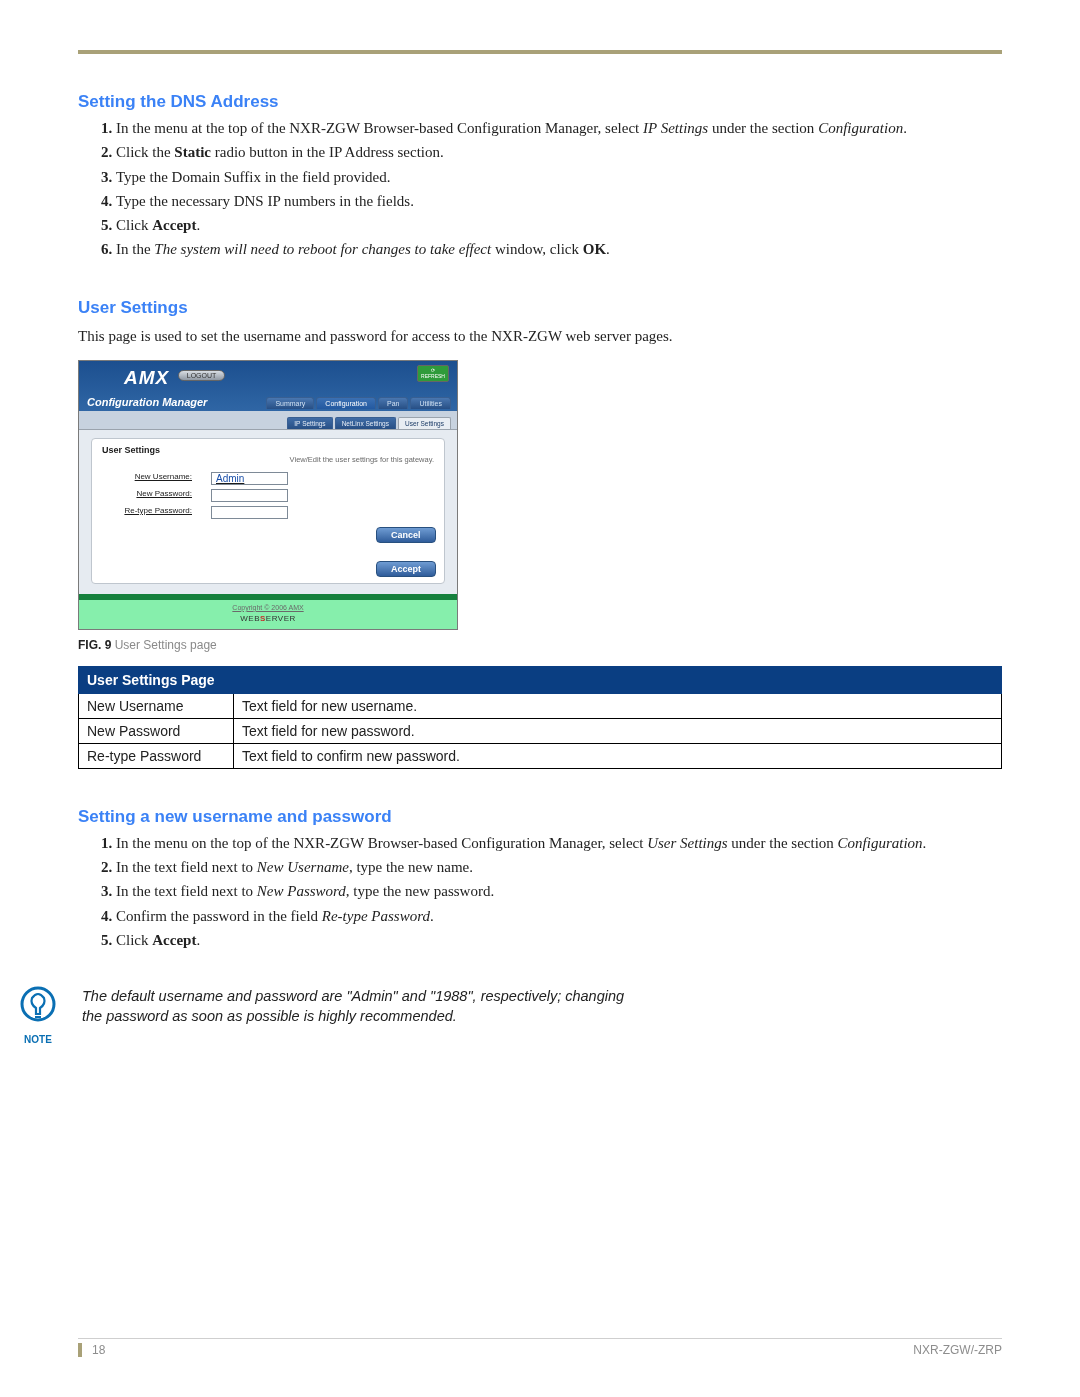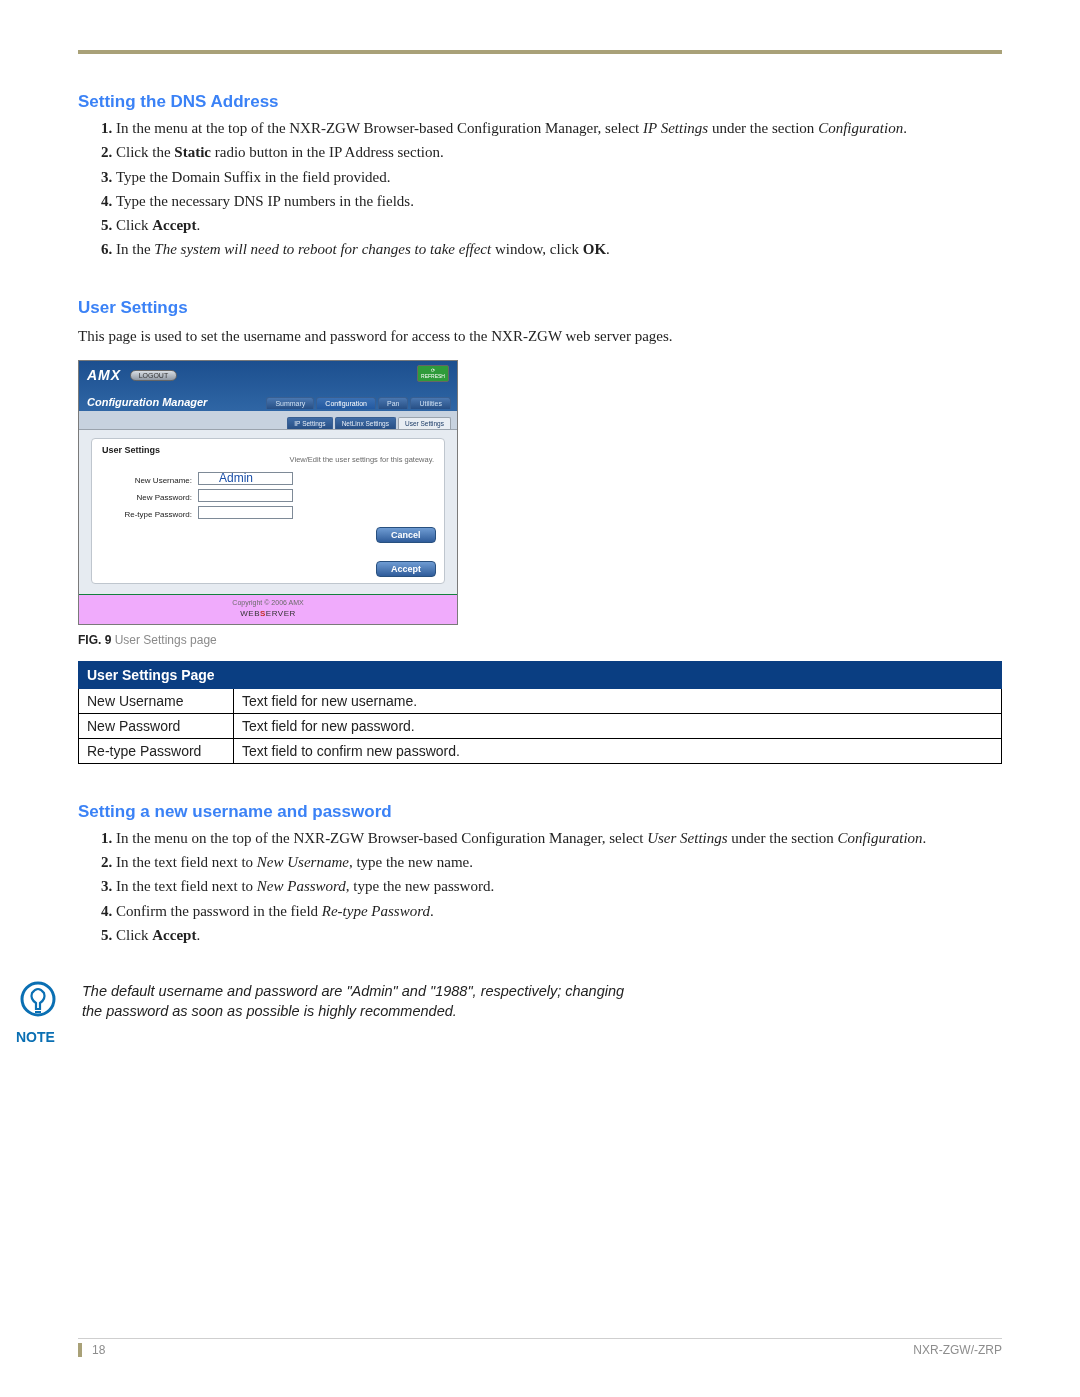--- a/index.html
+++ b/index.html
@@ -64,23 +64,24 @@
   .shot-top {
     background: linear-gradient(#1c4f8f, #2f66a5);
     color: #fff;
     padding: 6px 8px 0 8px;
     position: relative;
     height: 50px;
     box-sizing: border-box;
   }
   .amx-logo {
     font-weight: bold;
-    font-size: 14px;
+    font-size: 19px;
     letter-spacing: 1px;
     font-style: italic;
+    margin-left: 37px;
   }
   .logout-btn {
     display: inline-block;
     vertical-align: top;
     margin: 3px 0 0 6px;
     background: linear-gradient(#d8dde3, #9099a4);
     color: #333;
     border: 1px solid #666;
     border-radius: 10px;
     font-size: 7px;
@@ -163,36 +164,37 @@
     border: 1px solid #bfc6ce;
     border-radius: 4px;
     padding: 6px 10px 28px 10px;
     min-height: 110px;
     position: relative;
   }
   .panel-title { font-weight: bold; font-size: 9px; }
   .panel-sub { color: #6a6a6a; font-size: 7.5px; margin-bottom: 8px; text-align: right; }
   .frow {
     display: flex;
-    align-items: flex-end;
-    gap: 6px;
+    align-items: flex-start;
+    gap: 19px;
     margin: 4px 0;
+    text-decoration: underline;
   }
   .flabel {
     width: 90px;
     text-align: right;
     font-size: 8px;
   }
   .finput {
     border: 1px solid #7e8a97;
     background: #fff;
-    width: 95px;
+    width: 77px;
     height: 13px;
-    font-size: 12px;
-    padding: 0 20px;
+    font-size: 10px;
+    padding: 0 4px;
     color: #1a4fa8;
     box-sizing: border-box;
   }
   .panel-btns {
     position: absolute;
     right: 8px;
     bottom: 6px;
     display: flex;
     gap: 18px;
     flex-direction: column;
@@ -200,26 +202,27 @@
   .pbtn {
     background: linear-gradient(#6f9cd3, #2f5c9a);
     color: #fff;
     font-size: 9px;
     font-weight: bold;
     padding: 2px 14px;
     border: 1px solid #28507f;
     border-radius: 4px;
   }
   .shot-foot {
-    background: #f0abfc;
+    background: #86efac;
     text-align: center;
     font-size: 7px;
     color: #6a6a6a;
     padding: 4px 0 6px 0;
-    border-top: 1px solid #15803d;
+    border-top: 6px solid #15803d;
+    text-decoration: underline;
   }
   .ws-badge {
     display: inline-block;
     margin-top: 3px;
     font-size: 8px;
     color: #333;
     letter-spacing: 0.5px;
   }
   .ws-badge .s { color: #c5302a; font-weight: bold; }
 
@@ -257,23 +260,24 @@
   
   .note-row {
     display: flex;
     gap: 22px;
     margin-top: 36px;
     align-items: flex-start;
     margin-left: -62px;
   }
   .note-icon {
     width: 44px;
+    text-align: center;
     color: #0a6fb3;
     font-family: Arial, Helvetica, sans-serif;
-    font-size: 14px;
+    font-size: 10px;
     font-weight: bold;
   }
   .note-icon svg { display: block; margin: 0 auto 2px auto; }
   .note-text {
     font-family: Arial, Helvetica, sans-serif;
     font-style: italic;
     font-size: 14.5px;
     line-height: 1.4;
     max-width: 560px;
   }

